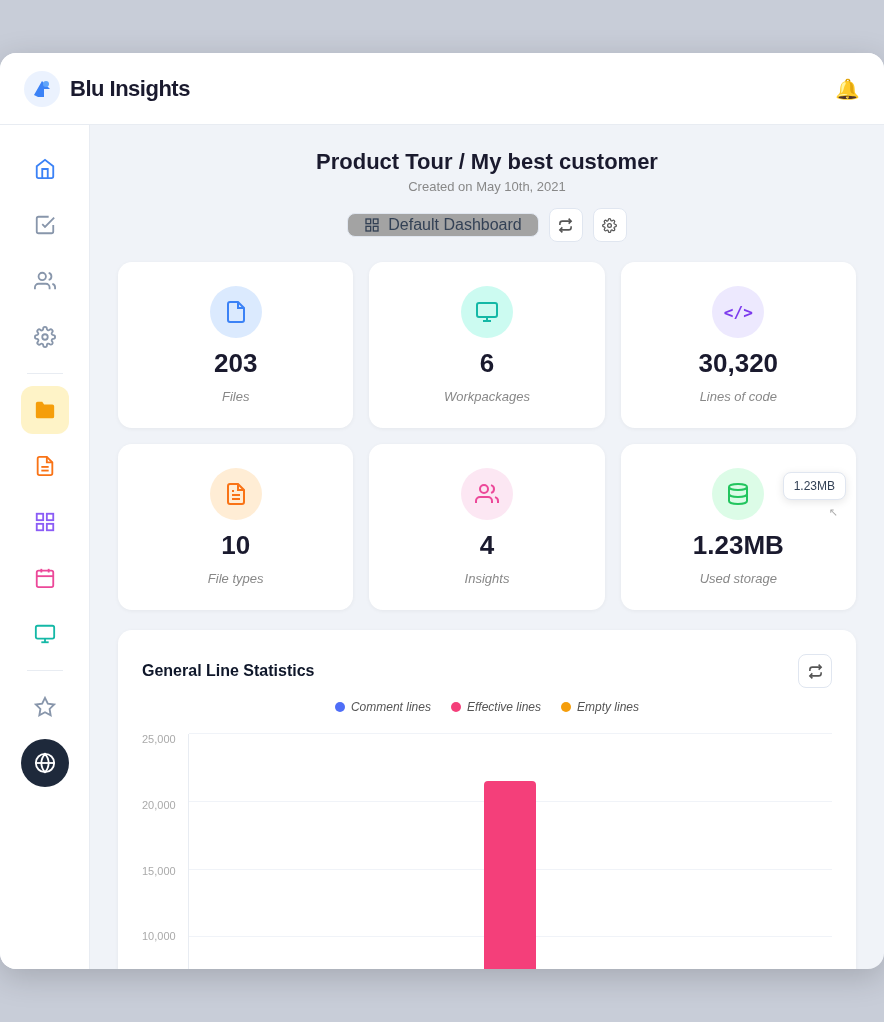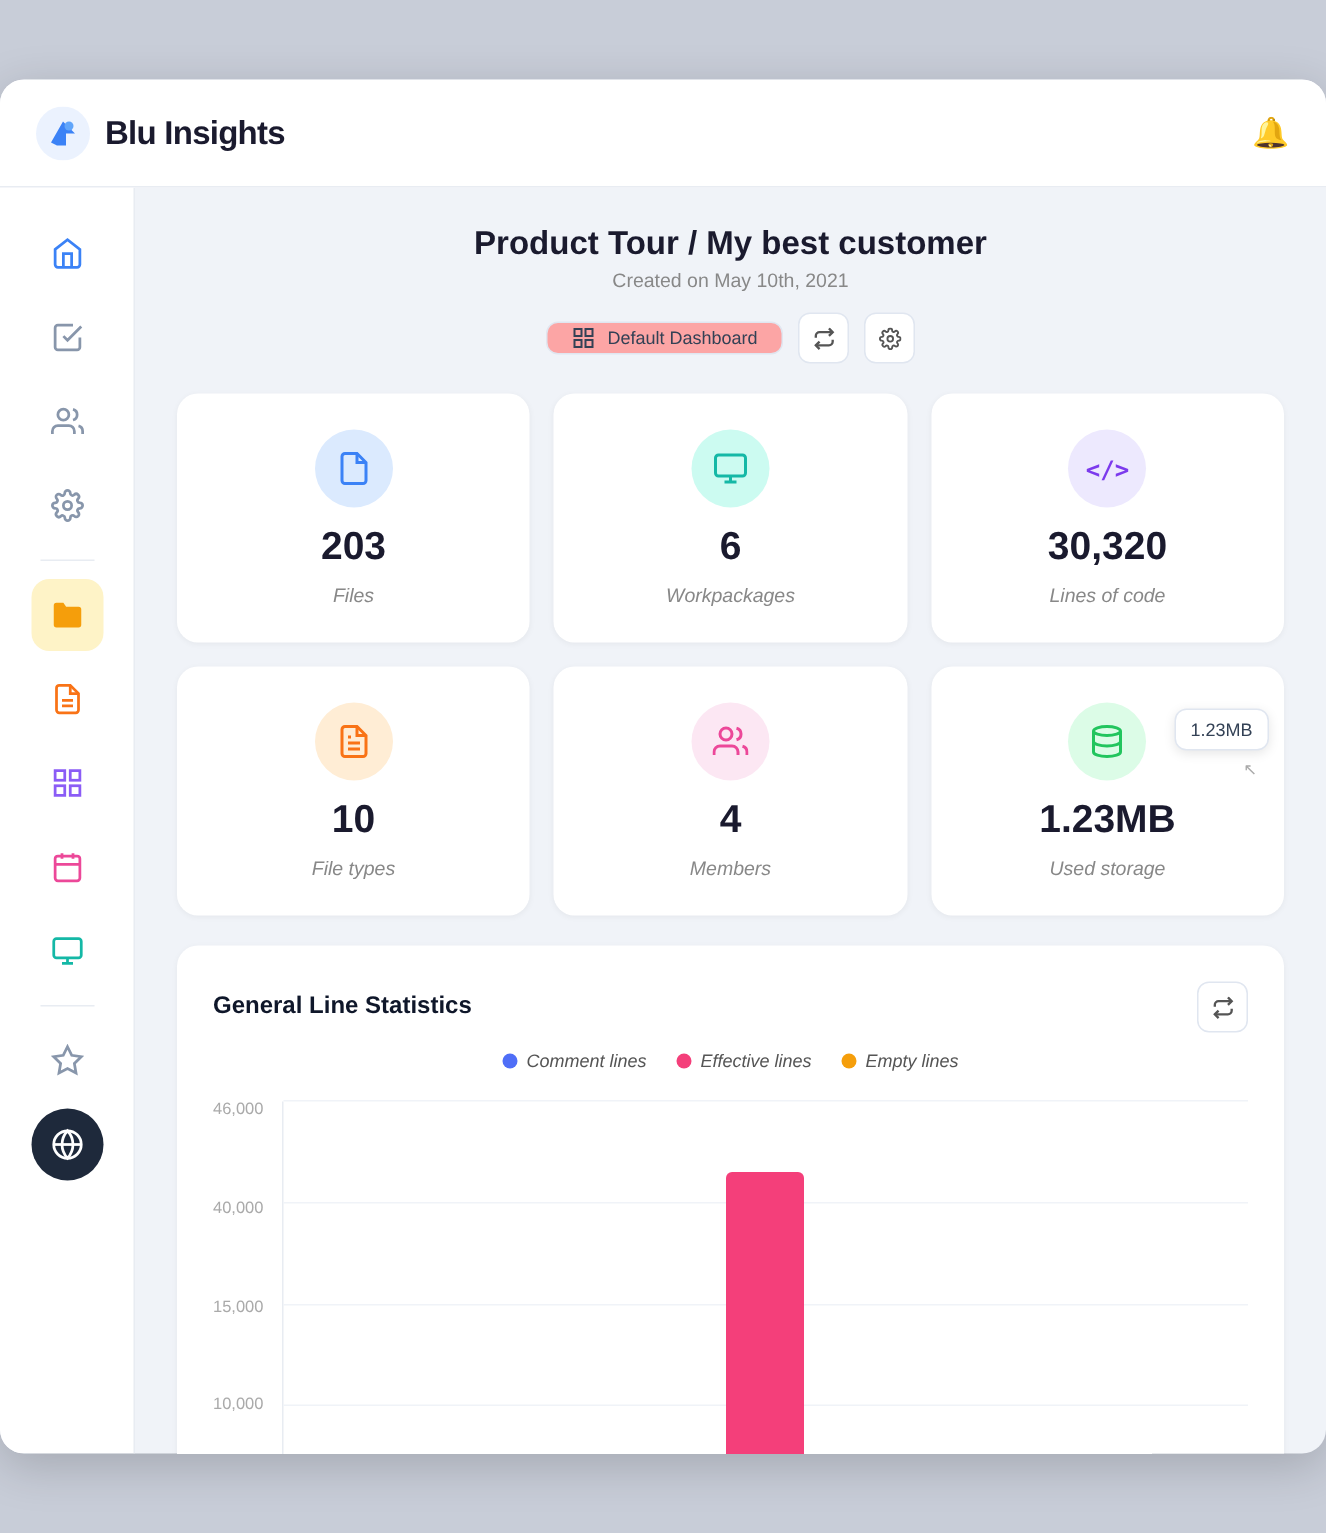--- a/index.html
+++ b/index.html
@@ -159,25 +159,25 @@
     .toolbar {
       display: flex;
       justify-content: center;
       align-items: center;
       gap: 10px;
     }
     .dashboard-btn {
       display: flex;
       align-items: center;
       gap: 8px;
-      background: #fca5a5;
+      background: #a3a3a3;
       border: 1.5px solid #e0e6f0;
       border-radius: 8px;
       padding: 2px 16px;
-      font-size: 12px;
+      font-size: 16px;
       font-weight: 500;
       color: #334155;
       cursor: pointer;
     }
     .icon-btn {
       width: 34px;
       height: 34px;
       background: #fff;
       border: 1.5px solid #e0e6f0;
       border-radius: 8px;
@@ -529,21 +529,21 @@
         <div class="stat-card">
           <div class="stat-icon pink">
             <svg width="24" height="24" viewBox="0 0 24 24" fill="none" stroke="currentColor" stroke-width="2">
                 <path d="M17 21v-2a4 4 0 00-4-4H5a4 4 0 00-4 4v2"></path>
                 <circle cx="9" cy="7" r="4"></circle>
                 <path d="M23 21v-2a4 4 0 00-3-3.87"></path>
                 <path d="M16 3.13a4 4 0 010 7.75"></path>
               </svg>
           </div>
           <div class="stat-number">4</div>
-          <div class="stat-label">Members</div>
+          <div class="stat-label">Insights</div>
         </div>
 
         <div class="stat-card storage">
           <div class="stat-icon green">
             <svg width="24" height="24" viewBox="0 0 24 24" fill="none" stroke="currentColor" stroke-width="2">
                 <ellipse cx="12" cy="5" rx="9" ry="3"></ellipse>
                 <path d="M21 12c0 1.66-4 3-9 3s-9-1.34-9-3"></path>
                 <path d="M3 5v14c0 1.66 4 3 9 3s9-1.34 9-3V5"></path>
               </svg>
           </div>
@@ -580,22 +580,22 @@
             <span>Empty lines</span>
           </div>
         </div>
 
         <div class="chart-area">
           <div class="y-axis">
             <div class="y-label">0</div>
             <div class="y-label">5,000</div>
             <div class="y-label">10,000</div>
             <div class="y-label">15,000</div>
-            <div class="y-label">40,000</div>
-            <div class="y-label">46,000</div>
+            <div class="y-label">20,000</div>
+            <div class="y-label">25,000</div>
           </div>
           <div class="chart-inner">
 
             <div class="grid-lines">
               <div class="grid-line" style="bottom:20%;"></div>
               <div class="grid-line" style="bottom:40%;"></div>
               <div class="grid-line" style="bottom:60%;"></div>
               <div class="grid-line" style="bottom:80%;"></div>
               <div class="grid-line" style="bottom:100%;"></div>
             </div>

